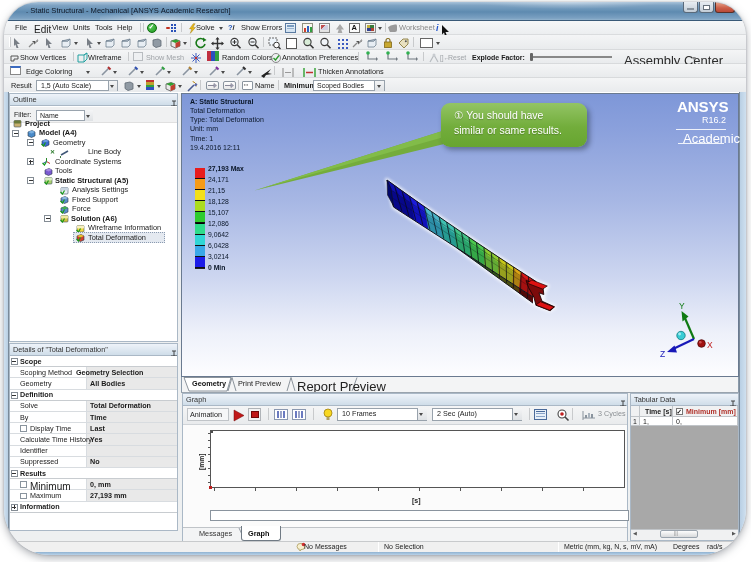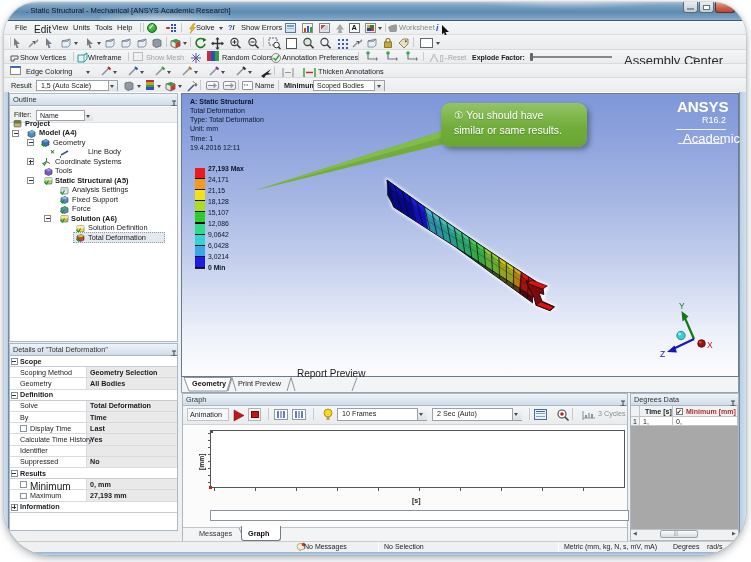--- a/index.html
+++ b/index.html
@@ -422,42 +422,42 @@
       <rect x="1" y="1.5" width="7" height="6.5" rx="1" fill="#d0c040" stroke="#405060" stroke-width="0.6"></rect>
       <rect x="1" y="1.5" width="7" height="3" rx="1" fill="#f0e8a0"></rect>
       <path d="M0.5,6 L2.5,8 L4.5,4.5" fill="none" stroke="#1a9a1a" stroke-width="1.2"></path>
     </svg>
     <div style="position:absolute;left:67px;top:212.5px;font-size:7.4px;color:#1a1a1a;font-weight:bold;white-space:nowrap;line-height:1.15;">Solution (A6)</div>
     <svg style="position:absolute;left:72px;top:221.5px" width="10" height="10" viewBox="0 0 10 10">
       <rect x="1" y="1.5" width="7" height="6.5" rx="1" fill="#f0d840" stroke="#405060" stroke-width="0.6"></rect>
       <rect x="1" y="1.5" width="7" height="3" rx="1" fill="#f8f0c0"></rect>
       <path d="M0.5,6 L2.5,8 L4.5,4.5" fill="none" stroke="#1a9a1a" stroke-width="1.2"></path>
     </svg>
-    <div style="position:absolute;left:84px;top:222px;font-size:7.4px;color:#1a1a1a;font-weight:normal;white-space:nowrap;line-height:1.15;">Solution Definition</div>
+    <div style="position:absolute;left:84px;top:222px;font-size:7.4px;color:#1a1a1a;font-weight:normal;white-space:nowrap;line-height:1.15;">Wireframe Information</div>
     <div style="position:absolute;left:69px;top:230.0px;width:92px;height:10.5px;background:#e4e9f0;border:1px dotted #8a9ab0;"></div>
     <svg style="position:absolute;left:72px;top:231.0px" width="10" height="10" viewBox="0 0 10 10">
       <polygon points="1,3 5,1.5 8,3 8,7 4.5,8.5 1,7" fill="#d04030" stroke="#283848" stroke-width="0.6"></polygon>
       <polygon points="1,3 5,1.5 8,3 4.5,4.5" fill="#e8c030"></polygon>
       <path d="M0.5,6 L2.5,8 L4.5,4.5" fill="none" stroke="#1a9a1a" stroke-width="1.2"></path>
     </svg>
     <div style="position:absolute;left:84px;top:231.5px;font-size:7.4px;color:#1a1a1a;font-weight:normal;white-space:nowrap;line-height:1.15;">Total Deformation</div>
     <div style="position:absolute;left:5px;top:341px;width:169px;height:12.5px;background:linear-gradient(#eef3f9,#cfdde9);border:1px solid #aab8c6;"></div>
     <div style="position:absolute;left:9px;top:343.5px;font-size:7.3px;color:#333;font-weight:normal;white-space:nowrap;line-height:1.15;">Details of "Total Deformation"</div>
     <div style="position:absolute;left:166px;top:343px;width:8px;height:9px;"><svg width="8" height="9" viewBox="0 0 8 9">
         <path d="M2,1 H6 M4,1 V6 M1,6 H7 M4,6 V8.5" stroke="#333" stroke-width="0.9" fill="none"></path>
       </svg></div>
     <div style="position:absolute;left:5px;top:353.5px;width:169px;height:175px;background:#fff;border:1px solid #aab8c6;border-top:none;"></div>
     <div style="position:absolute;left:6px;top:354.0px;width:167px;height:11.2px;background:#fff;border-bottom:1px solid #c8ccd0;"></div>
     <div style="position:absolute;left:6.5px;top:356.0px;width:7px;height:7px;background:#fff;border:1px solid #848c94;font-size:0"></div>
     <div style="position:absolute;left:8.0px;top:359.0px;width:4px;height:1px;background:#333"></div>
     <div style="position:absolute;left:16px;top:355.6px;font-size:7.2px;color:#1a1a1a;font-weight:bold;white-space:nowrap;line-height:1.15;">Scope</div>
     <div style="position:absolute;left:6px;top:365.2px;width:77px;height:11.2px;background:#fff;border-bottom:1px solid #d8dce0;border-right:1px solid #d8dce0;"></div>
     <div style="position:absolute;left:83px;top:365.2px;width:90px;height:11.2px;background:#e9e9e9;border-bottom:1px solid #d8dce0;"></div>
     <div style="position:absolute;left:16px;top:366.8px;font-size:7.2px;color:#1a1a1a;font-weight:normal;white-space:nowrap;line-height:1.15;">Scoping Method</div>
-    <div style="position:absolute;left:86px;top:366.8px;font-size:7.2px;color:#1a1a1a;font-weight:bold;white-space:nowrap;line-height:1.15;">Geometry Selection</div>
+    <div style="position:absolute;left:72px;top:366.8px;font-size:7.2px;color:#1a1a1a;font-weight:bold;white-space:nowrap;line-height:1.15;">Geometry Selection</div>
     <div style="position:absolute;left:6px;top:376.4px;width:77px;height:11.2px;background:#fff;border-bottom:1px solid #d8dce0;border-right:1px solid #d8dce0;"></div>
     <div style="position:absolute;left:83px;top:376.4px;width:90px;height:11.2px;background:#e9e9e9;border-bottom:1px solid #d8dce0;"></div>
     <div style="position:absolute;left:16px;top:378.0px;font-size:7.2px;color:#1a1a1a;font-weight:normal;white-space:nowrap;line-height:1.15;">Geometry</div>
     <div style="position:absolute;left:86px;top:378.0px;font-size:7.2px;color:#1a1a1a;font-weight:bold;white-space:nowrap;line-height:1.15;">All Bodies</div>
     <div style="position:absolute;left:6px;top:387.59999999999997px;width:167px;height:11.2px;background:#fff;border-bottom:1px solid #c8ccd0;"></div>
     <div style="position:absolute;left:6.5px;top:389.59999999999997px;width:7px;height:7px;background:#fff;border:1px solid #848c94;font-size:0"></div>
     <div style="position:absolute;left:8.0px;top:392.59999999999997px;width:4px;height:1px;background:#333"></div>
     <div style="position:absolute;left:16px;top:389.2px;font-size:7.2px;color:#1a1a1a;font-weight:bold;white-space:nowrap;line-height:1.15;">Definition</div>
     <div style="position:absolute;left:6px;top:398.79999999999995px;width:77px;height:11.2px;background:#fff;border-bottom:1px solid #d8dce0;border-right:1px solid #d8dce0;"></div>
     <div style="position:absolute;left:83px;top:398.79999999999995px;width:90px;height:11.2px;background:#e9e9e9;border-bottom:1px solid #d8dce0;"></div>
@@ -638,21 +638,21 @@
     <div style="position:absolute;left:450px;top:122px;font-size:10.5px;color:#ffffff;font-weight:normal;white-space:nowrap;line-height:1.15;text-shadow:0 1px 1px rgba(0,0,0,.25);">similar or same results.</div>
     <div style="position:absolute;left:177px;top:375px;width:558px;height:16px;background:#f3f4f5;border-left:1px solid #8a9aaa;border-right:1px solid #8a9aaa;border-bottom:1px solid #c0c4c8;"></div>
     <svg style="position:absolute;left:177px;top:375px" width="200" height="16" viewBox="0 0 200 16">
       <polygon points="3,0.5 50,0.5 46,14 8,14" fill="#ffffff" stroke="#707a84" stroke-width="0.8"></polygon>
       <path d="M47,14 L51,0.5 L55,14" fill="none" stroke="#707a84" stroke-width="0.8"></path>
       <path d="M106,14 L110,0.5 L114,14" fill="none" stroke="#707a84" stroke-width="0.8"></path>
       <path d="M171,14 L176,0.5" fill="none" stroke="#707a84" stroke-width="0.8"></path>
     </svg>
     <div style="position:absolute;left:188px;top:378px;font-size:7.3px;color:#111;font-weight:bold;white-space:nowrap;line-height:1.15;">Geometry</div>
     <div style="position:absolute;left:234px;top:378px;font-size:7.3px;color:#222;font-weight:normal;white-space:nowrap;line-height:1.15;">Print Preview</div>
-    <div style="position:absolute;left:293px;top:366px;font-size:10px;color:#222;font-weight:normal;white-space:nowrap;line-height:1.15;">Report Preview</div>
+    <div style="position:absolute;left:293px;top:378px;font-size:13px;color:#222;font-weight:normal;white-space:nowrap;line-height:1.15;">Report Preview</div>
     <div style="position:absolute;left:177px;top:389.5px;width:558px;height:1.5px;background:#fff;border-bottom:1px solid #9aa4ae;"></div>
     <div style="position:absolute;left:178px;top:391px;width:446px;height:148px;background:#fbfbfb;border:1px solid #aab8c6;"></div>
     <div style="position:absolute;left:178px;top:391px;width:446px;height:12.5px;background:linear-gradient(#eef3f9,#cfdde9);border:1px solid #aab8c6;"></div>
     <div style="position:absolute;left:182px;top:393.5px;font-size:7.3px;color:#333;font-weight:normal;white-space:nowrap;line-height:1.15;">Graph</div>
     <div style="position:absolute;left:615px;top:393px;width:8px;height:9px;"><svg width="8" height="9" viewBox="0 0 8 9">
         <path d="M2,1 H6 M4,1 V6 M1,6 H7 M4,6 V8.5" stroke="#333" stroke-width="0.9" fill="none"></path>
       </svg></div>
     <div style="position:absolute;left:179px;top:404px;width:444px;height:19px;background:linear-gradient(#f4f5f6,#e9ebed);border-bottom:1px solid #d0d4d8;"></div>
     <div style="position:absolute;left:183px;top:406px;width:42px;height:13px;border:1px solid #c0c4c8;background:#f6f7f8;"></div>
     <div style="position:absolute;left:186px;top:408.5px;font-size:7.2px;color:#222;font-weight:normal;white-space:nowrap;line-height:1.15;">Animation</div>
@@ -727,21 +727,21 @@
     <div style="position:absolute;left:206px;top:508px;width:419px;height:11px;background:#fff;border:1px solid #8a949e;"></div>
     <div style="position:absolute;left:179px;top:525px;width:444px;height:14px;background:#f3f4f5;border-top:1px solid #c0c4c8;"></div>
     <div style="position:absolute;left:195px;top:527.5px;font-size:7.3px;color:#333;font-weight:normal;white-space:nowrap;line-height:1.15;">Messages</div>
     <svg style="position:absolute;left:234px;top:525px" width="8" height="15" viewBox="0 0 8 15">
       <line x1="1" y1="1" x2="7" y2="14" stroke="#8a949e" stroke-width="0.9"></line>
     </svg>
     <div style="position:absolute;left:237px;top:524px;width:40px;height:14.5px;background:#fff;border:1px solid #707a84;border-top:none;border-radius:0 0 3px 3px;"></div>
     <div style="position:absolute;left:244px;top:527.5px;font-size:7.3px;color:#111;font-weight:bold;white-space:nowrap;line-height:1.15;">Graph</div>
     <div style="position:absolute;left:626px;top:391px;width:109px;height:148px;background:#a8a8a8;border:1px solid #aab8c6;"></div>
     <div style="position:absolute;left:626px;top:391px;width:109px;height:12.5px;background:linear-gradient(#eef3f9,#cfdde9);border:1px solid #aab8c6;"></div>
-    <div style="position:absolute;left:630px;top:393.5px;font-size:7.3px;color:#333;font-weight:normal;white-space:nowrap;line-height:1.15;">Degrees Data</div>
+    <div style="position:absolute;left:630px;top:393.5px;font-size:7.3px;color:#333;font-weight:normal;white-space:nowrap;line-height:1.15;">Tabular Data</div>
     <div style="position:absolute;left:725px;top:393px;width:8px;height:9px;"><svg width="8" height="9" viewBox="0 0 8 9">
         <path d="M2,1 H6 M4,1 V6 M1,6 H7 M4,6 V8.5" stroke="#333" stroke-width="0.9" fill="none"></path>
       </svg></div>
     <div style="position:absolute;left:627px;top:404px;width:9px;height:10.5px;background:#f0f1f2;border-right:1px solid #c0c4c8;border-bottom:1px solid #c0c4c8;"></div>
     <div style="position:absolute;left:636px;top:404px;width:33px;height:10.5px;background:#f0f1f2;border-right:1px solid #c0c4c8;border-bottom:1px solid #c0c4c8;"></div>
     <div style="position:absolute;left:641px;top:406px;font-size:7px;color:#222;font-weight:bold;white-space:nowrap;line-height:1.15;">Time [s]</div>
     <div style="position:absolute;left:669px;top:404px;width:65px;height:10.5px;background:#f0f1f2;border-right:1px solid #c0c4c8;border-bottom:1px solid #c0c4c8;"></div>
     <div style="position:absolute;left:672px;top:405.8px;width:7px;height:7px;background:#fff;border:1px solid #777;"></div>
     <div style="position:absolute;left:672.5px;top:405.5px;font-size:6.5px;color:#111;font-weight:bold;white-space:nowrap;line-height:1.15;">✓</div>
     <div style="position:absolute;left:682px;top:406px;font-size:7px;color:#b03028;font-weight:bold;white-space:nowrap;line-height:1.15;">Minimum [mm]</div>

